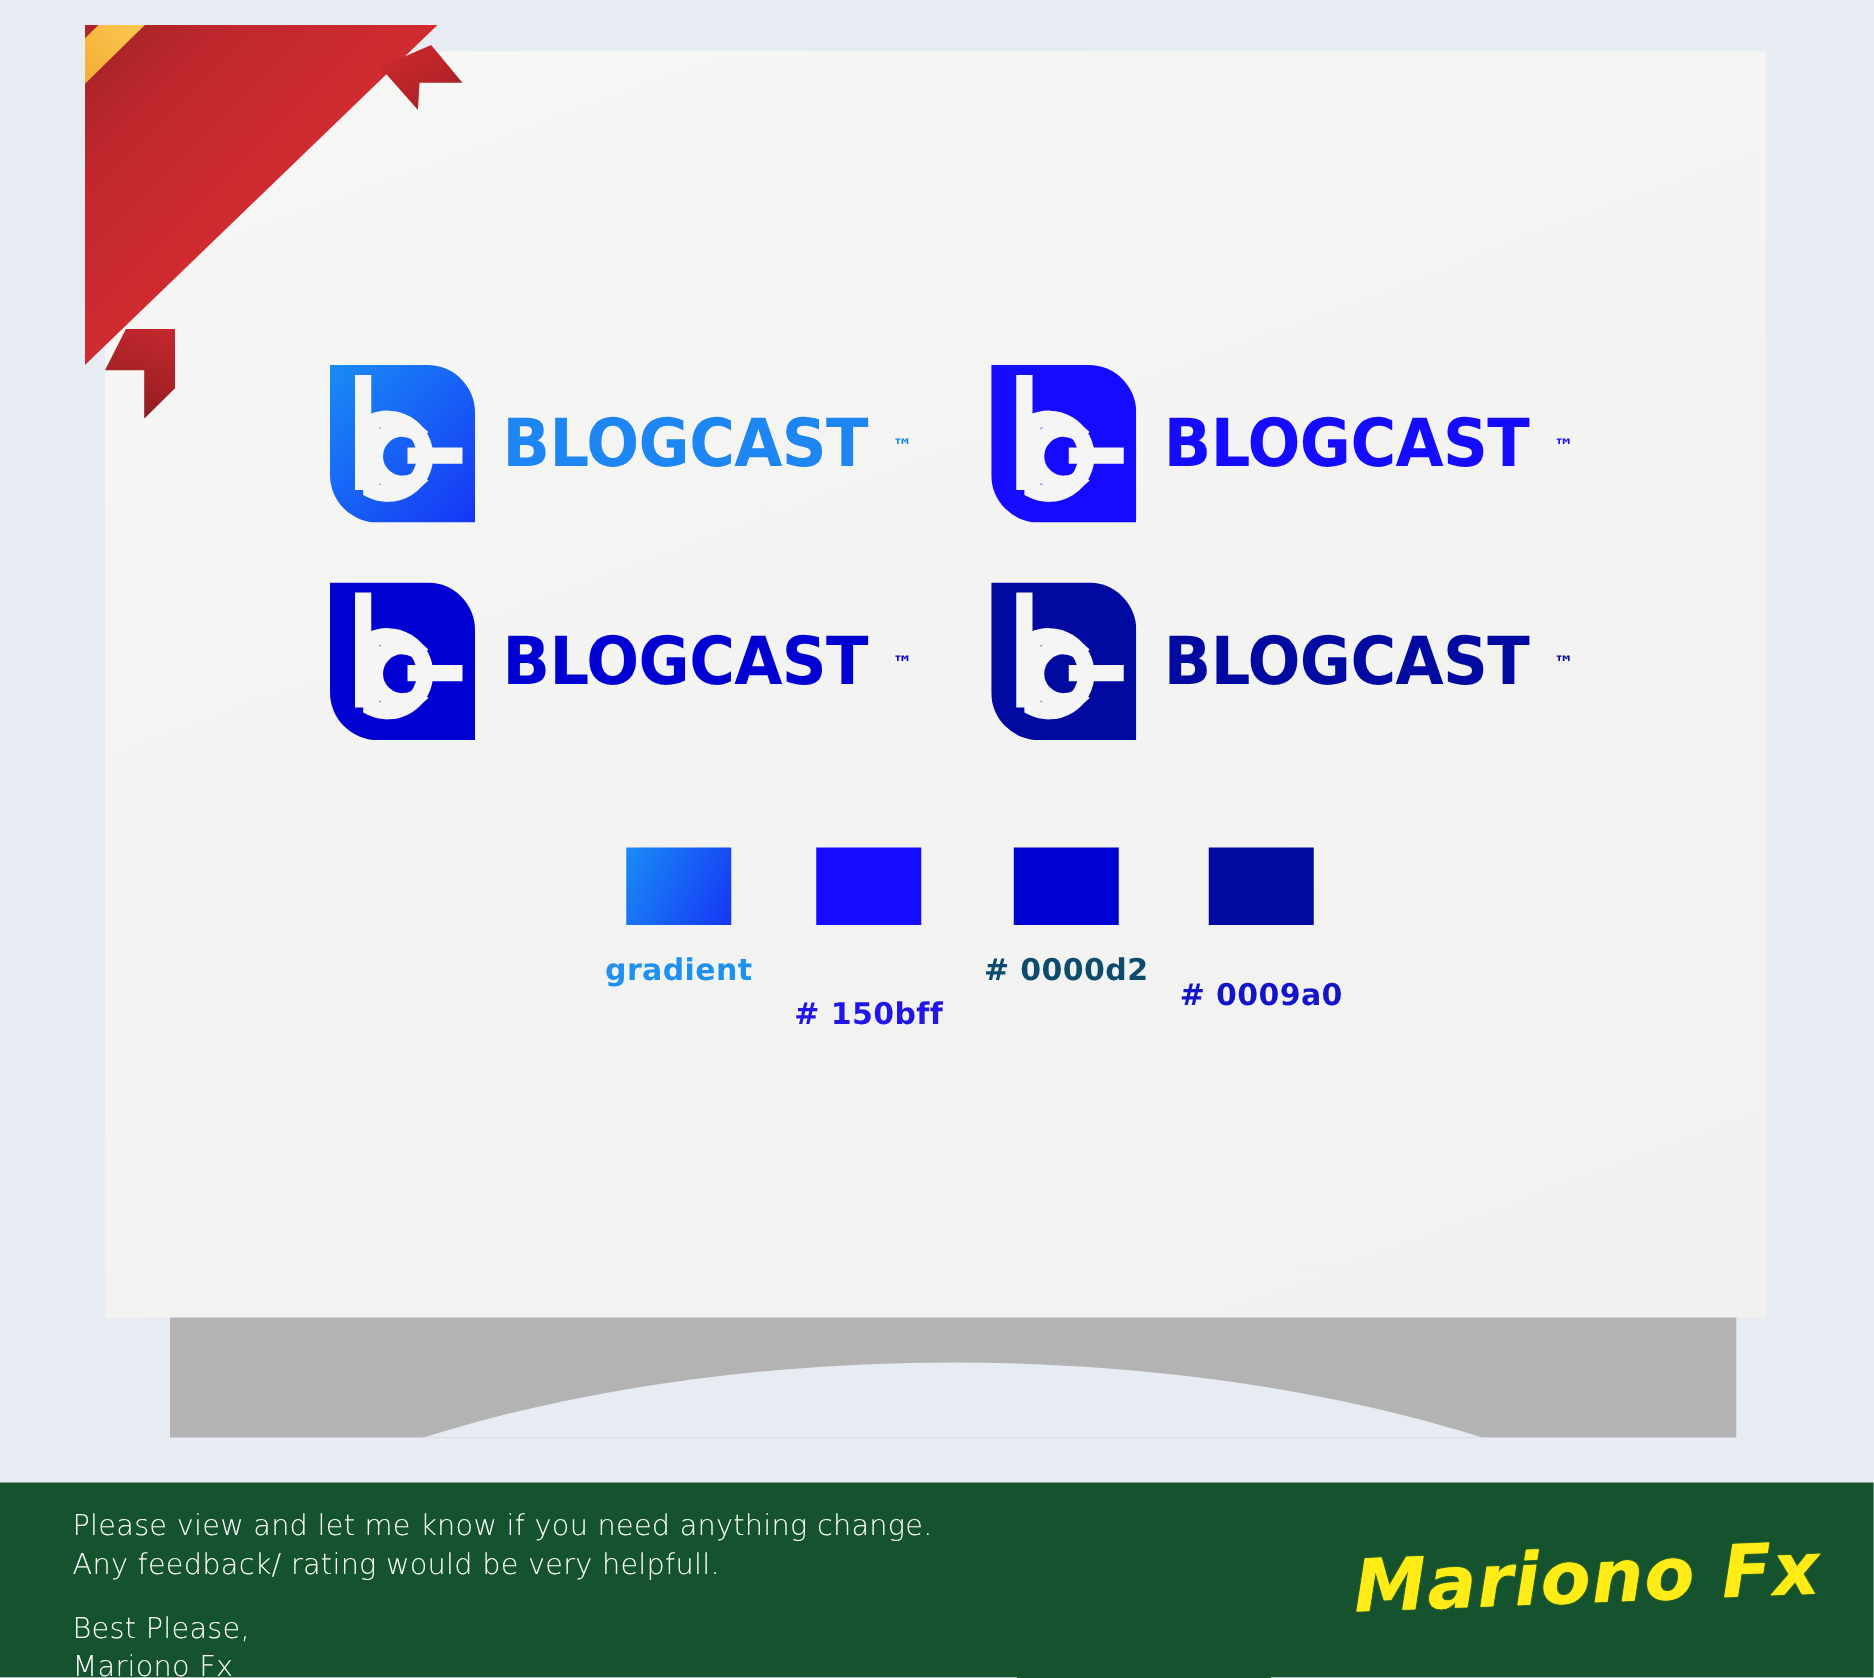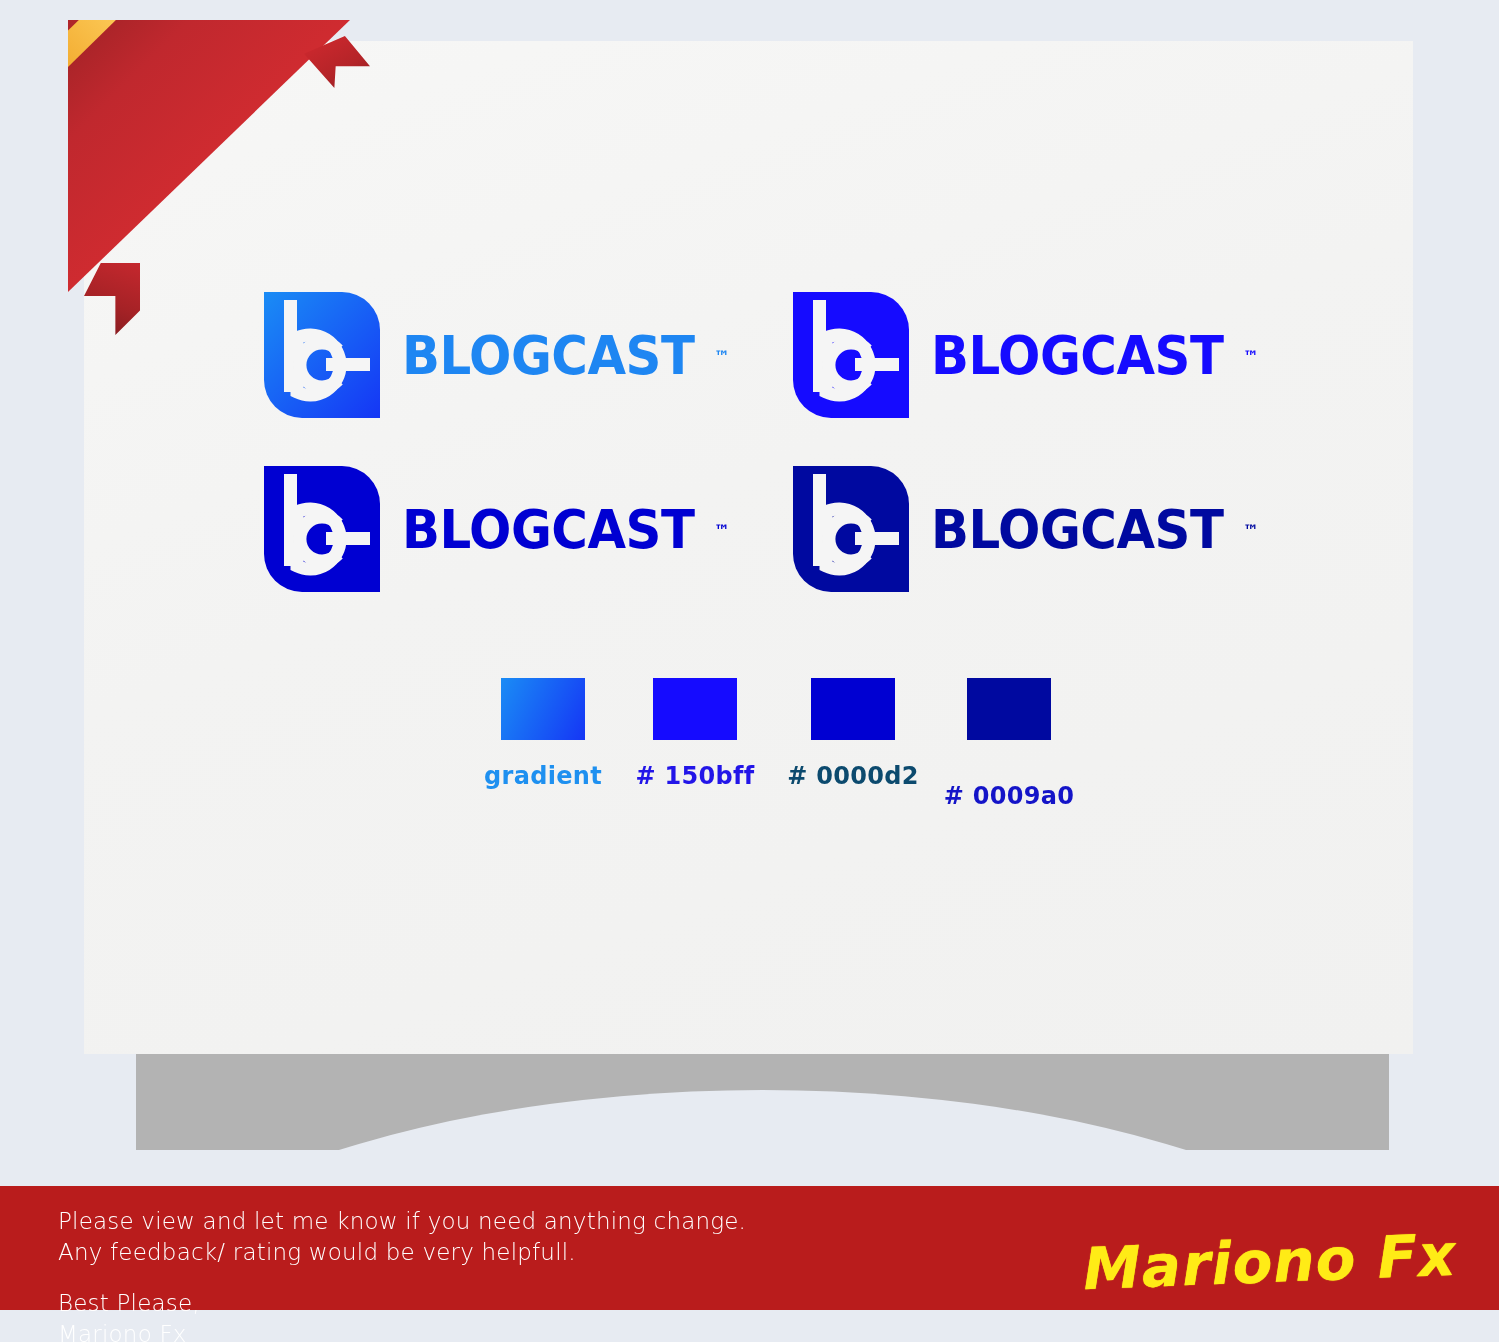--- a/index.html
+++ b/index.html
@@ -145,42 +145,42 @@
     width:620px; height:120px;
   }
   .swatch-col {
     position:absolute;
     top:0;
     display:flex;
     flex-direction:column;
     align-items:center;
   }
   .swatch-col.sw-0 { left:0px;   width:110px; }
-  .swatch-col.sw-1 { left:152px; width:110px; }
+  .swatch-col.sw-1 { left:152px; width:110px;gap:35px; }
   .swatch-col.sw-2 { left:310px; width:110px; }
   .swatch-col.sw-3 { left:466px; width:110px;gap:20px; }
 
   .swatch-chip {
     width:84px; height:62px;
   }
   .swatch-label {
     margin-top:22px;
     font-family:"DejaVu Sans", sans-serif;
     font-weight:700;
     font-size:24px;
     letter-spacing:0.3px;
     white-space:nowrap;
   }
 
   
   #footer-bar {
     position:absolute;
     left:0; top:1186px;
-    width:1499px; height:124px;
-    background:#b91c1c;
+    width:1499px; height:156px;
+    background:#14532d;
   }
   #footer-message {
     position:absolute;
     left:58px; top:20px;
     color:#ffffff;
     font-family:"DejaVu Sans", sans-serif;
     font-size:23px;
     line-height:31px;
     font-weight:300;
     letter-spacing:0.2px;

